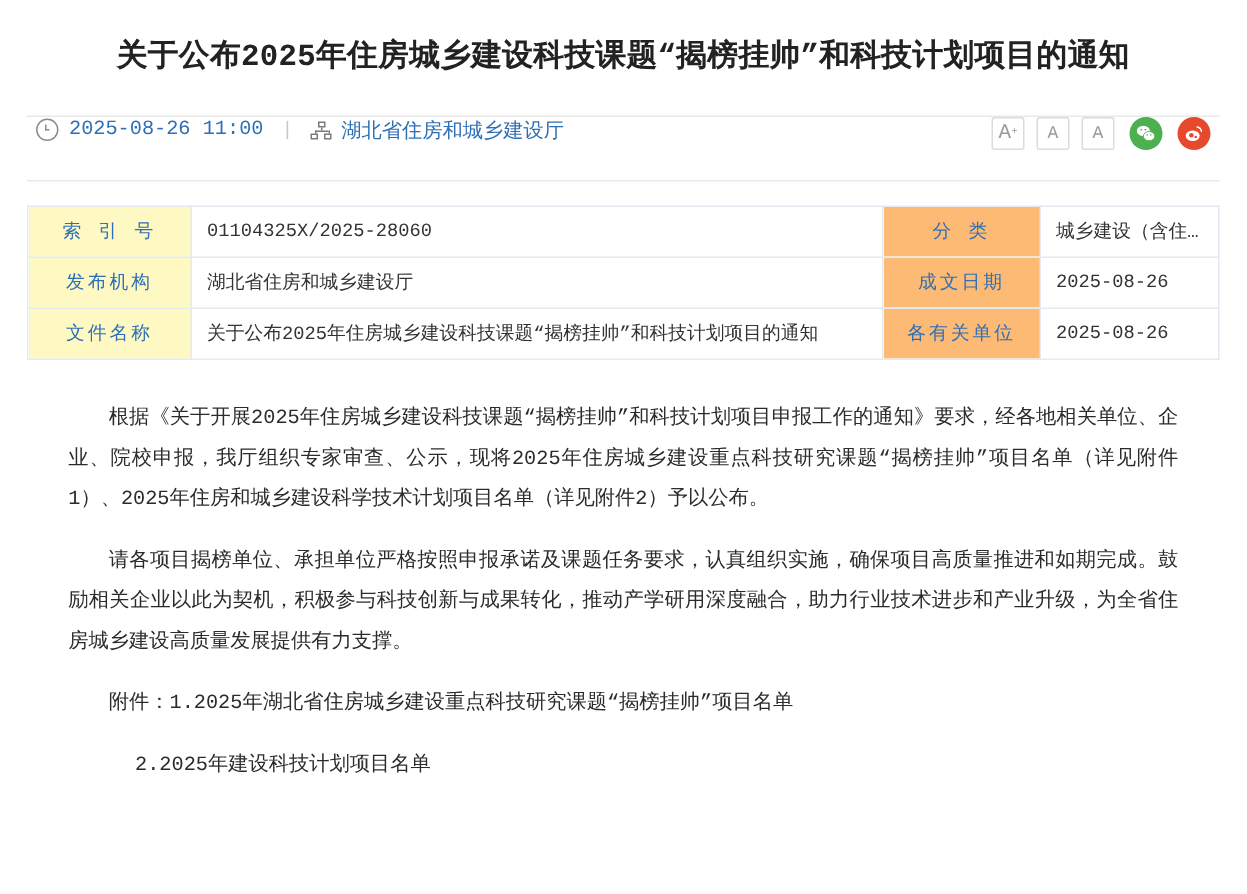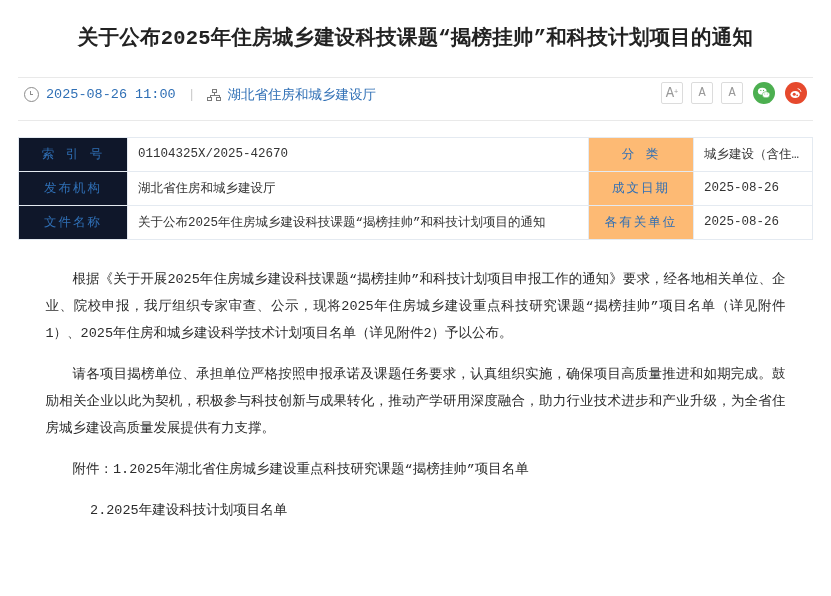--- a/index.html
+++ b/index.html
@@ -33,22 +33,22 @@
     padding: 24px 30px 22px 30px;
     line-height: 1.5;
   }
 
   
   .meta-bar {
     border-top: 1px solid #e9e9e9;
     border-bottom: 1px solid #e9e9e9;
     height: 44px;
     display: flex;
-    align-items: flex-end;
-    padding: 16px 6px;
+    align-items: flex-start;
+    padding: 0 6px;
     box-sizing: border-box;
   }
   .meta-left {
     display: flex;
     align-items: center;
     flex: 1;
     min-width: 0;
   }
   .clock-icon {
     width: 13px;
@@ -168,21 +168,21 @@
     border: 1px solid #e4eaf1;
     height: 29px;
     padding: 2px 10px;
     color: #333;
     vertical-align: middle;
     overflow: hidden;
     white-space: nowrap;
     text-overflow: ellipsis;
   }
   .info-table td.lbl {
-    background: #0f172a;
+    background: #fef9c3;
     color: #2f6fb5;
     text-align: center;
     letter-spacing: 2px;
     width: 88px;
   }
   .info-table td.val-wide { width: 440px; }
   .info-table td.lbl2 {
     background: #fdba74;
     color: #2f6fb5;
     text-align: center;
@@ -257,21 +257,21 @@
           <path d="M15.5 4.5a6 6 0 0 1 5 5" stroke="#fff" stroke-width="1.6" fill="none" stroke-linecap="round"></path>
         </svg>
       </div>
     </div>
   </div>
 
   <table class="info-table">
     <tbody>
       <tr>
         <td class="lbl">索 引 号</td>
-        <td class="val-wide">01104325X/2025-42670</td>
+        <td class="val-wide">01104325X/2025-28060</td>
         <td class="lbl2">分    类</td>
         <td>城乡建设（含住房）</td>
       </tr>
       <tr>
         <td class="lbl">发布机构</td>
         <td class="val-wide">湖北省住房和城乡建设厅</td>
         <td class="lbl2">成文日期</td>
         <td>2025-08-26</td>
       </tr>
       <tr>

